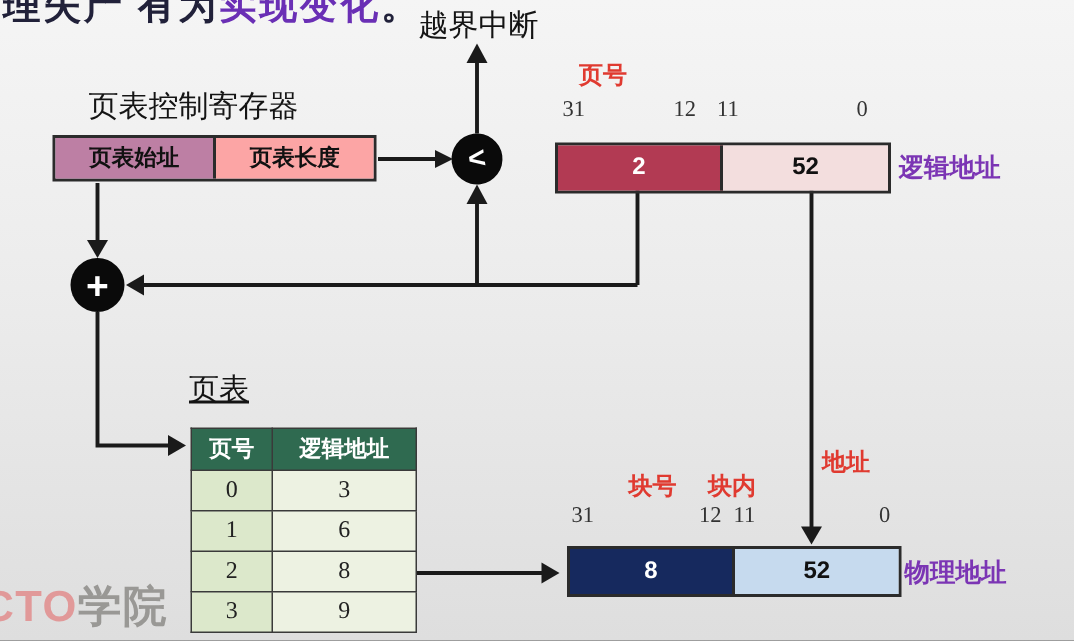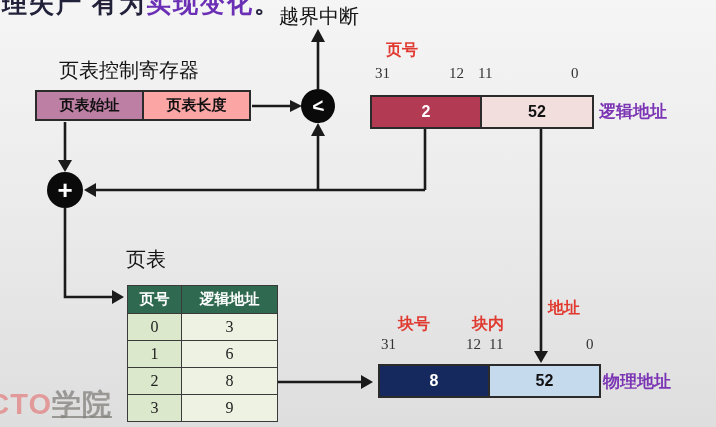--- a/index.html
+++ b/index.html
@@ -43,21 +43,21 @@
   table.pagetable th, table.pagetable td{border:1.6px solid #3a3a3a;text-align:center;padding:0;}
   table.pagetable th{background:#2f6a50;color:#fff;font-size:15px;font-weight:bold;height:27px;}
   table.pagetable th.c1{width:53px;}
   table.pagetable th.c2{width:95px;}
   table.pagetable td{font-family:"Liberation Serif","DejaVu Serif",serif;font-size:16px;color:#222;height:26px;}
   table.pagetable td.c1{background:#dce8cb;}
   table.pagetable td.c2{background:#edf2e2;}
 
   .watermark{left:-46px;top:385px;font-size:29px;font-weight:bold;letter-spacing:1px;white-space:nowrap;}
   .watermark .brand{color:rgba(226,130,130,0.75);}
-  .watermark .suffix{color:rgba(130,128,124,0.75);text-decoration:underline;}
+  .watermark .suffix{color:rgba(130,128,124,0.75);}
 </style>
 </head>
 <body>
 
 <div class="stage">
 
   <svg class="connectors" width="716" height="427" aria-hidden="true">
 
     <line x1="252" y1="106" x2="292" y2="106"></line>
     <polygon points="302,106 290,100 290,112"></polygon>
@@ -112,21 +112,21 @@
   <div class="abs bit" style="left:449px;top:65px;">12</div>
   <div class="abs bit" style="left:478px;top:65px;">11</div>
   <div class="abs bit" style="left:571px;top:65px;">0</div>
 
   <div class="abs addr-box logical-box">
     <div class="fld f1">2</div>
     <div class="fld f2">52</div>
   </div>
   <div class="abs purple-lbl" style="left:599px;top:100px;">逻辑地址</div>
 
-  <div class="abs lbl" style="left:126px;top:246px;">页表</div>
+  <div class="abs lbl" style="left:126px;top:246px;text-decoration:underline;">页表</div>
   <table class="pagetable">
     <tbody>
         <tr>
       <th class="c1">页号</th>
       <th class="c2">逻辑地址</th>
     </tr>
     <tr>
       <td class="c1">0</td>
       <td class="c2">3</td>
     </tr>
@@ -138,21 +138,21 @@
       <td class="c1">2</td>
       <td class="c2">8</td>
     </tr>
     <tr>
       <td class="c1">3</td>
       <td class="c2">9</td>
     </tr>
   </tbody>
     </table>
 
-  <div class="abs red-lbl" style="left:398px;top:314px;">块号</div>
+  <div class="abs red-lbl" style="left:419px;top:314px;">块号</div>
   <div class="abs red-lbl" style="left:472px;top:314px;">块内</div>
   <div class="abs red-lbl" style="left:548px;top:298px;">地址</div>
 
   <div class="abs bit" style="left:381px;top:336px;">31</div>
   <div class="abs bit" style="left:466px;top:336px;">12</div>
   <div class="abs bit" style="left:489px;top:336px;">11</div>
   <div class="abs bit" style="left:586px;top:336px;">0</div>
 
   <div class="abs addr-box physical-box">
     <div class="fld f1">8</div>

